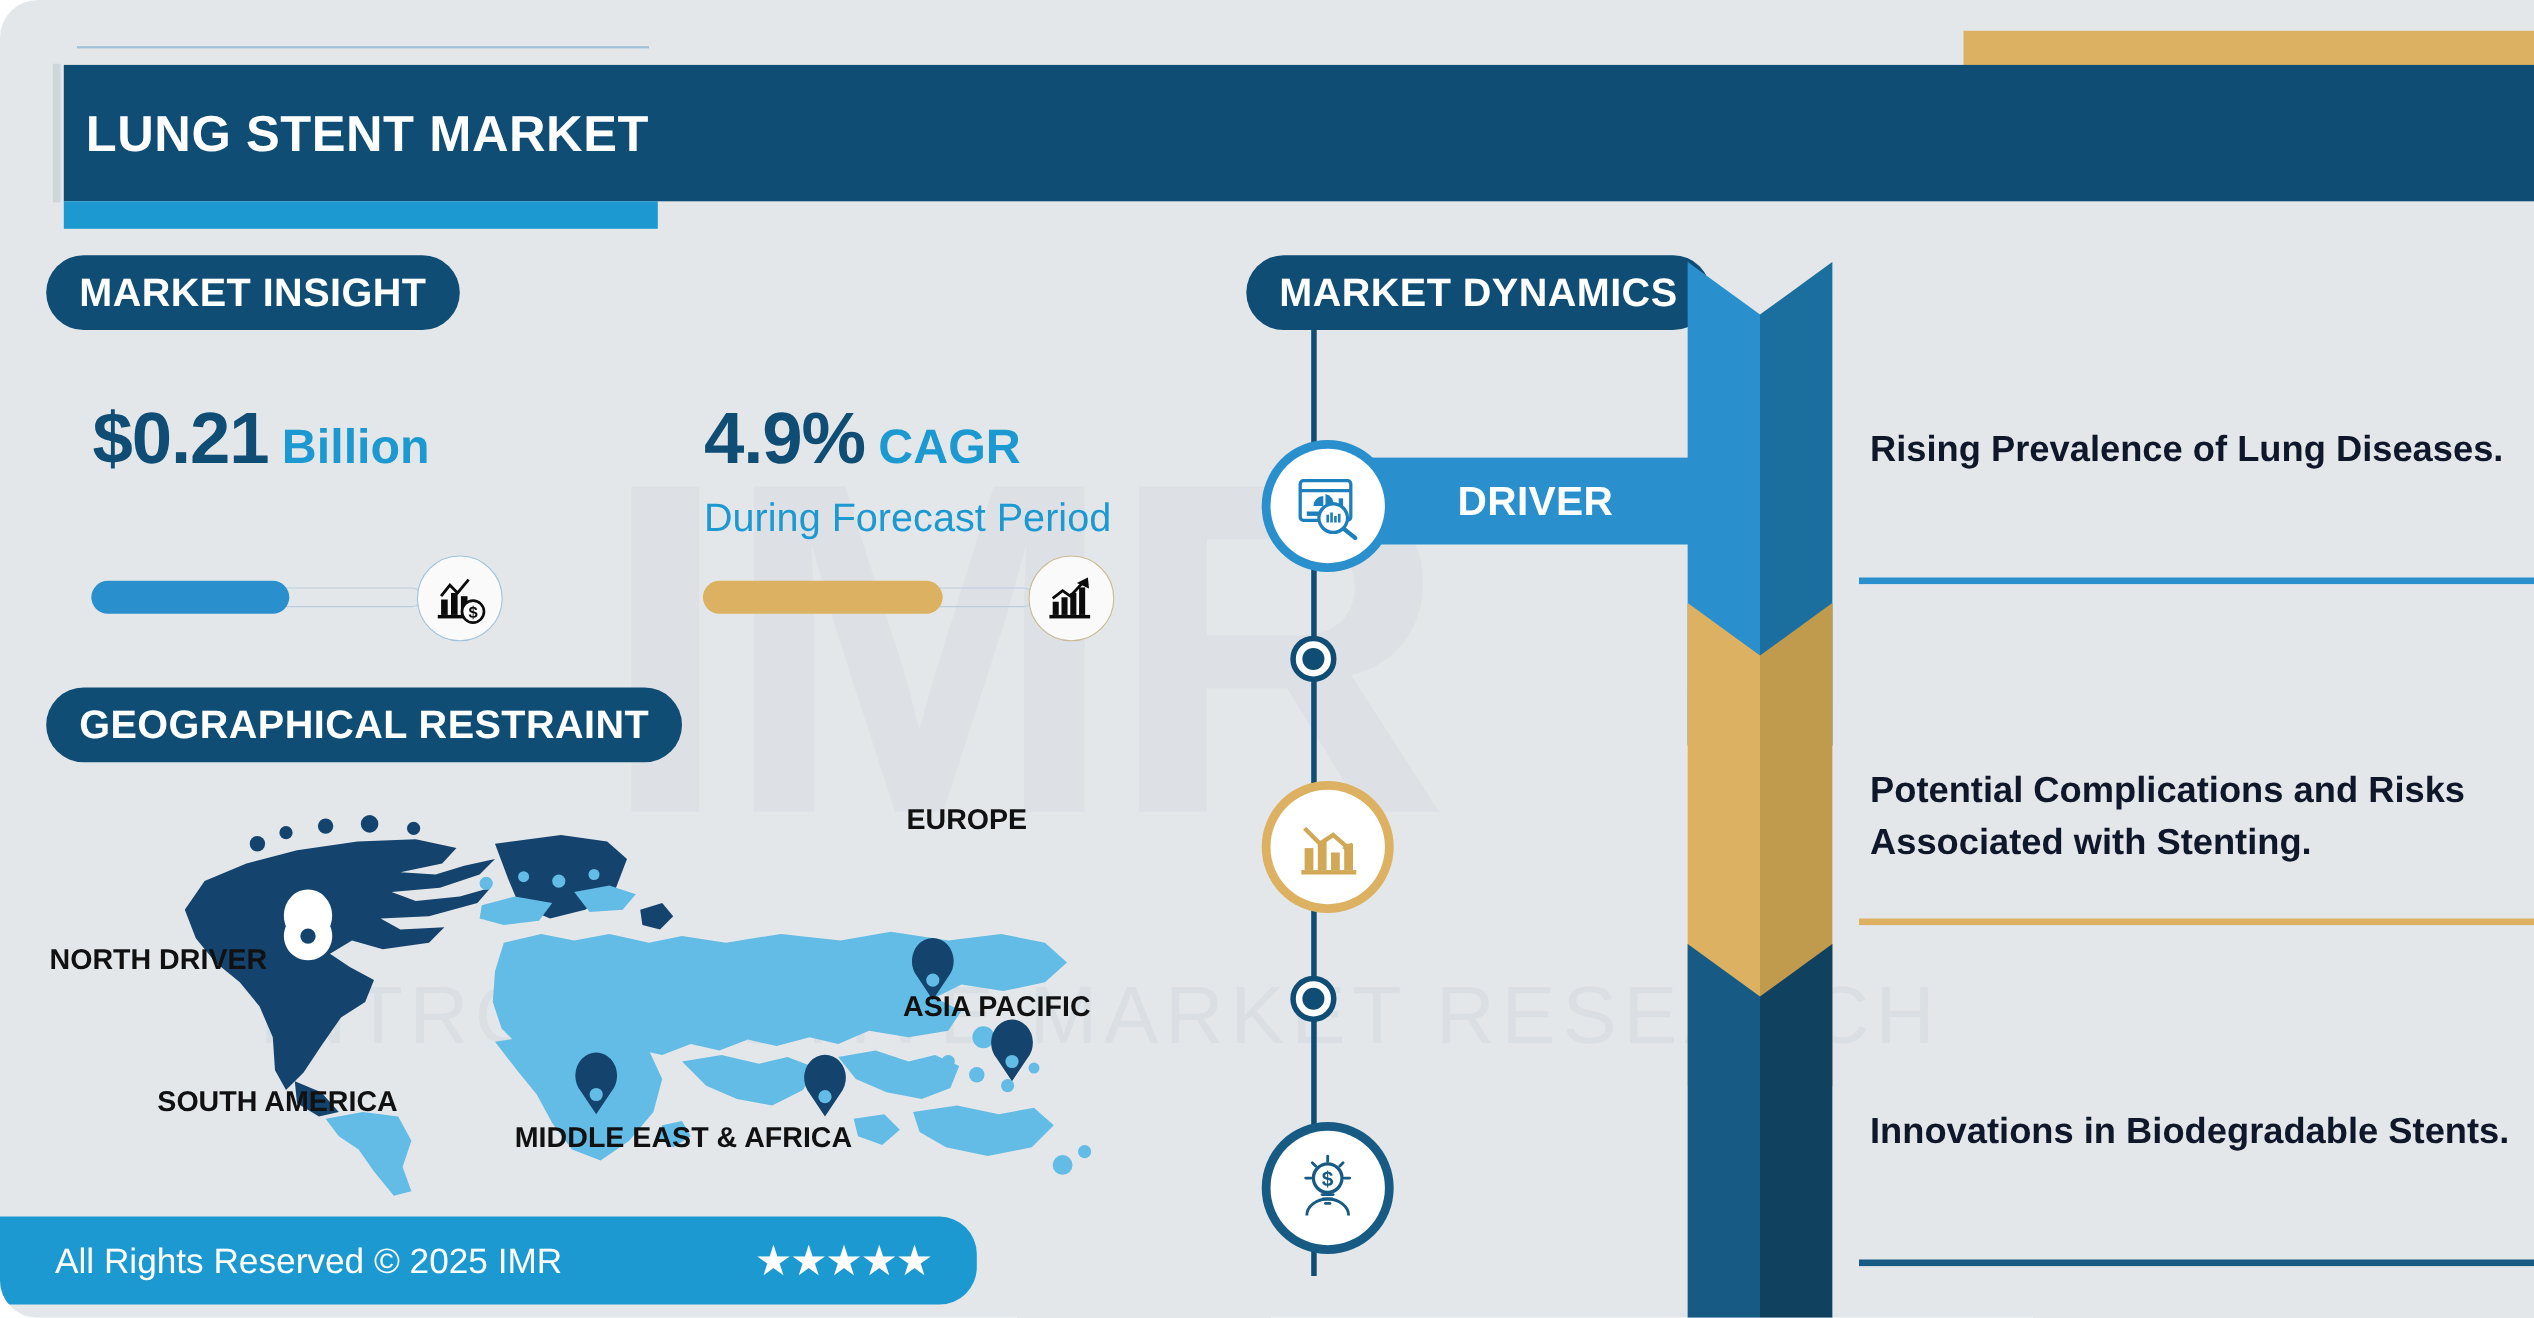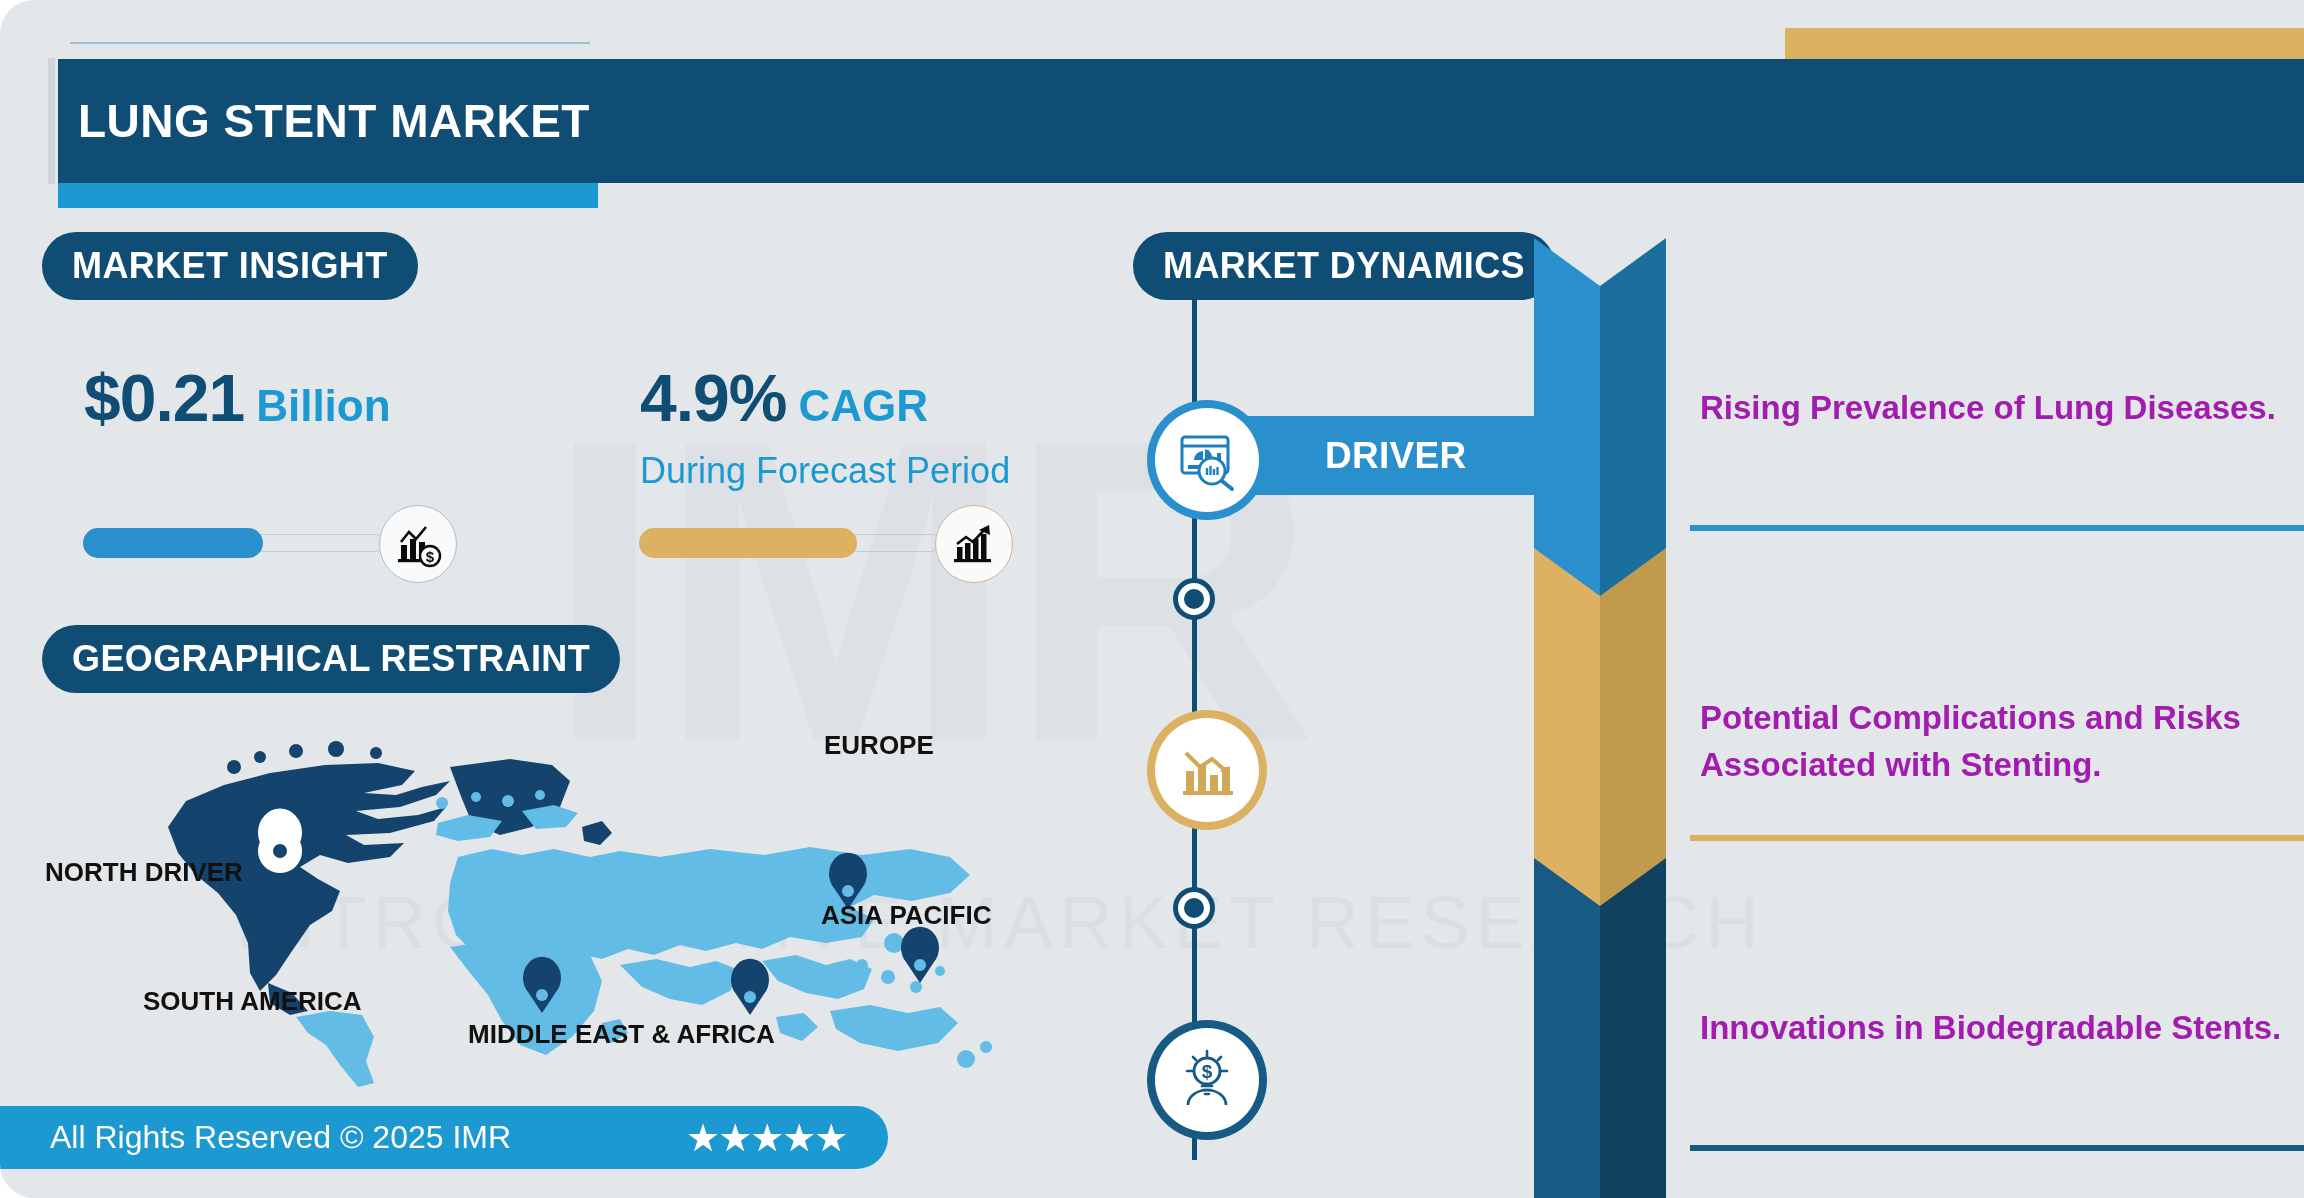--- a/index.html
+++ b/index.html
@@ -87,21 +87,21 @@
     position:absolute; font-size:26px; font-weight:700; color:#111; white-space:nowrap;
   }
   #gl-na  { left:45px;  top:857px; }
   #gl-sa  { left:143px; top:986px; }
   #gl-eu  { left:824px; top:730px; }
   #gl-ap  { left:821px; top:900px;text-align:right; }
   #gl-mea { left:468px; top:1019px; }
 
   
   .footer {
-    position:absolute; left:0; top:1106px; width:888px; height:63px;
+    position:absolute; left:0; top:1106px; width:888px; height:80px;
     background:#1d99d1; border-radius:0 34px 34px 0;
     display:flex; align-items:center;
   }
   .footer .fcopy { color:#fff; font-size:32px; font-weight:500; margin-left:50px; white-space:nowrap; }
   .footer .fstars { color:#fff; font-size:38px; letter-spacing:-2px; margin-left:175px; }
 
   
   #md-spine { position:absolute; left:1192px; top:300px; width:5px; height:860px; background:#0f4d74; }
   .md-node {
     position:absolute; width:42px; height:42px; border-radius:50%;
@@ -132,21 +132,21 @@
     position:absolute; left:2px; top:70px; width:120px; height:120px; border-radius:50%;
     display:flex; align-items:center; justify-content:center;
   }
   .md-badge .inner {
     width:104px; height:104px; border-radius:50%; background:#fff;
     display:flex; align-items:center; justify-content:center;
   }
 
   .md-desc {
     position:absolute; left:555px; top:55px; width:600px;
-    font-size:33px; font-weight:700; color:#a21caf; line-height:1.42;
+    font-size:33px; font-weight:700; color:#0f172a; line-height:1.42;
   }
   .md-line { position:absolute; left:545px; top:195px; height:6px; }
 
   
   #row-driver .md-bar { background:#2a8fcd; }
   #row-driver .md-badge { background:#2a8fcd; }
   #row-driver .md-line { width:640px; background:#2a8fcd; }
   
   #row-restraint .md-bar { background:#dcb161; }
   #row-restraint .md-badge { background:#dcb161; }

